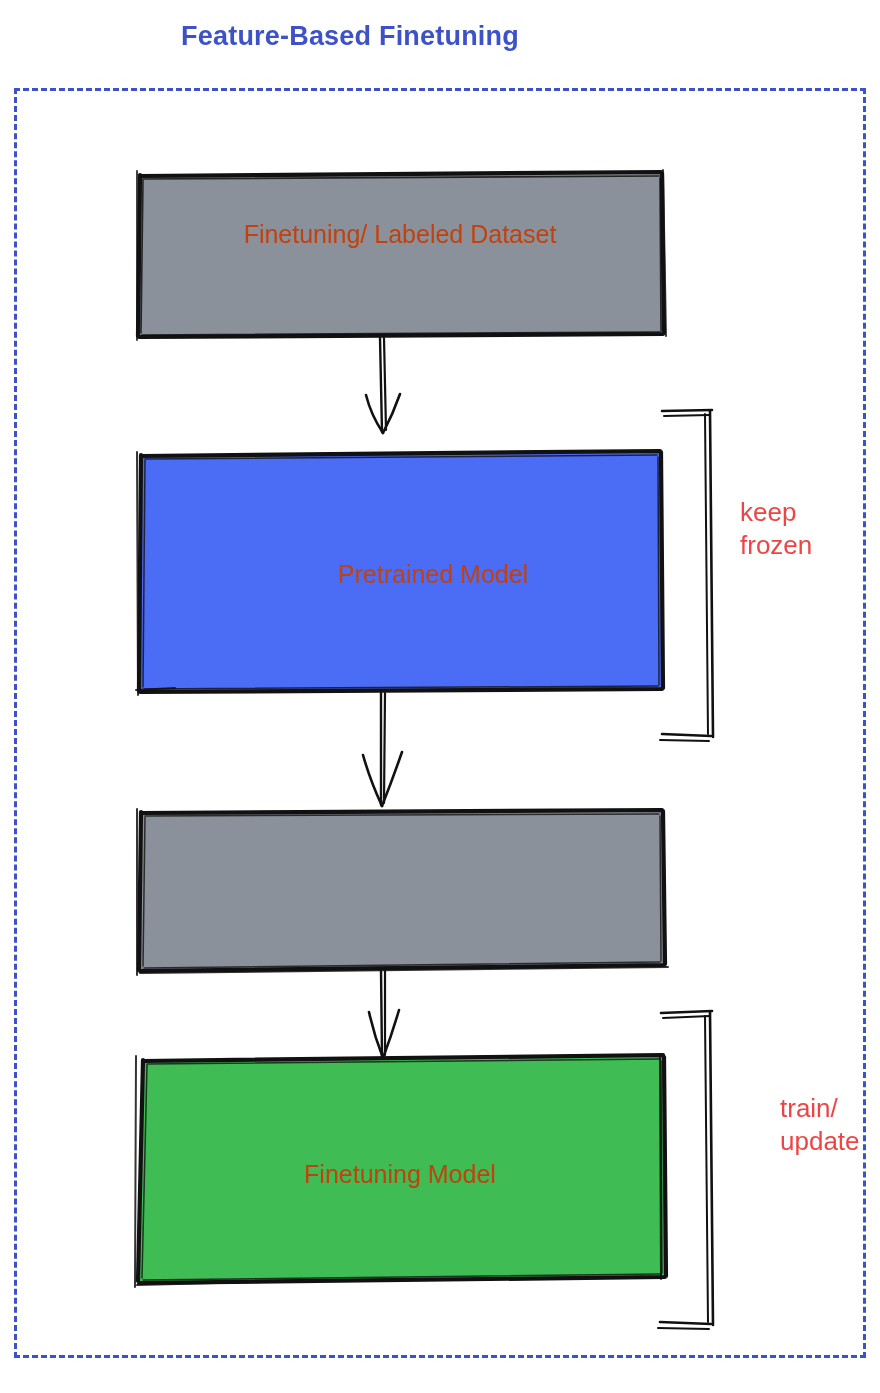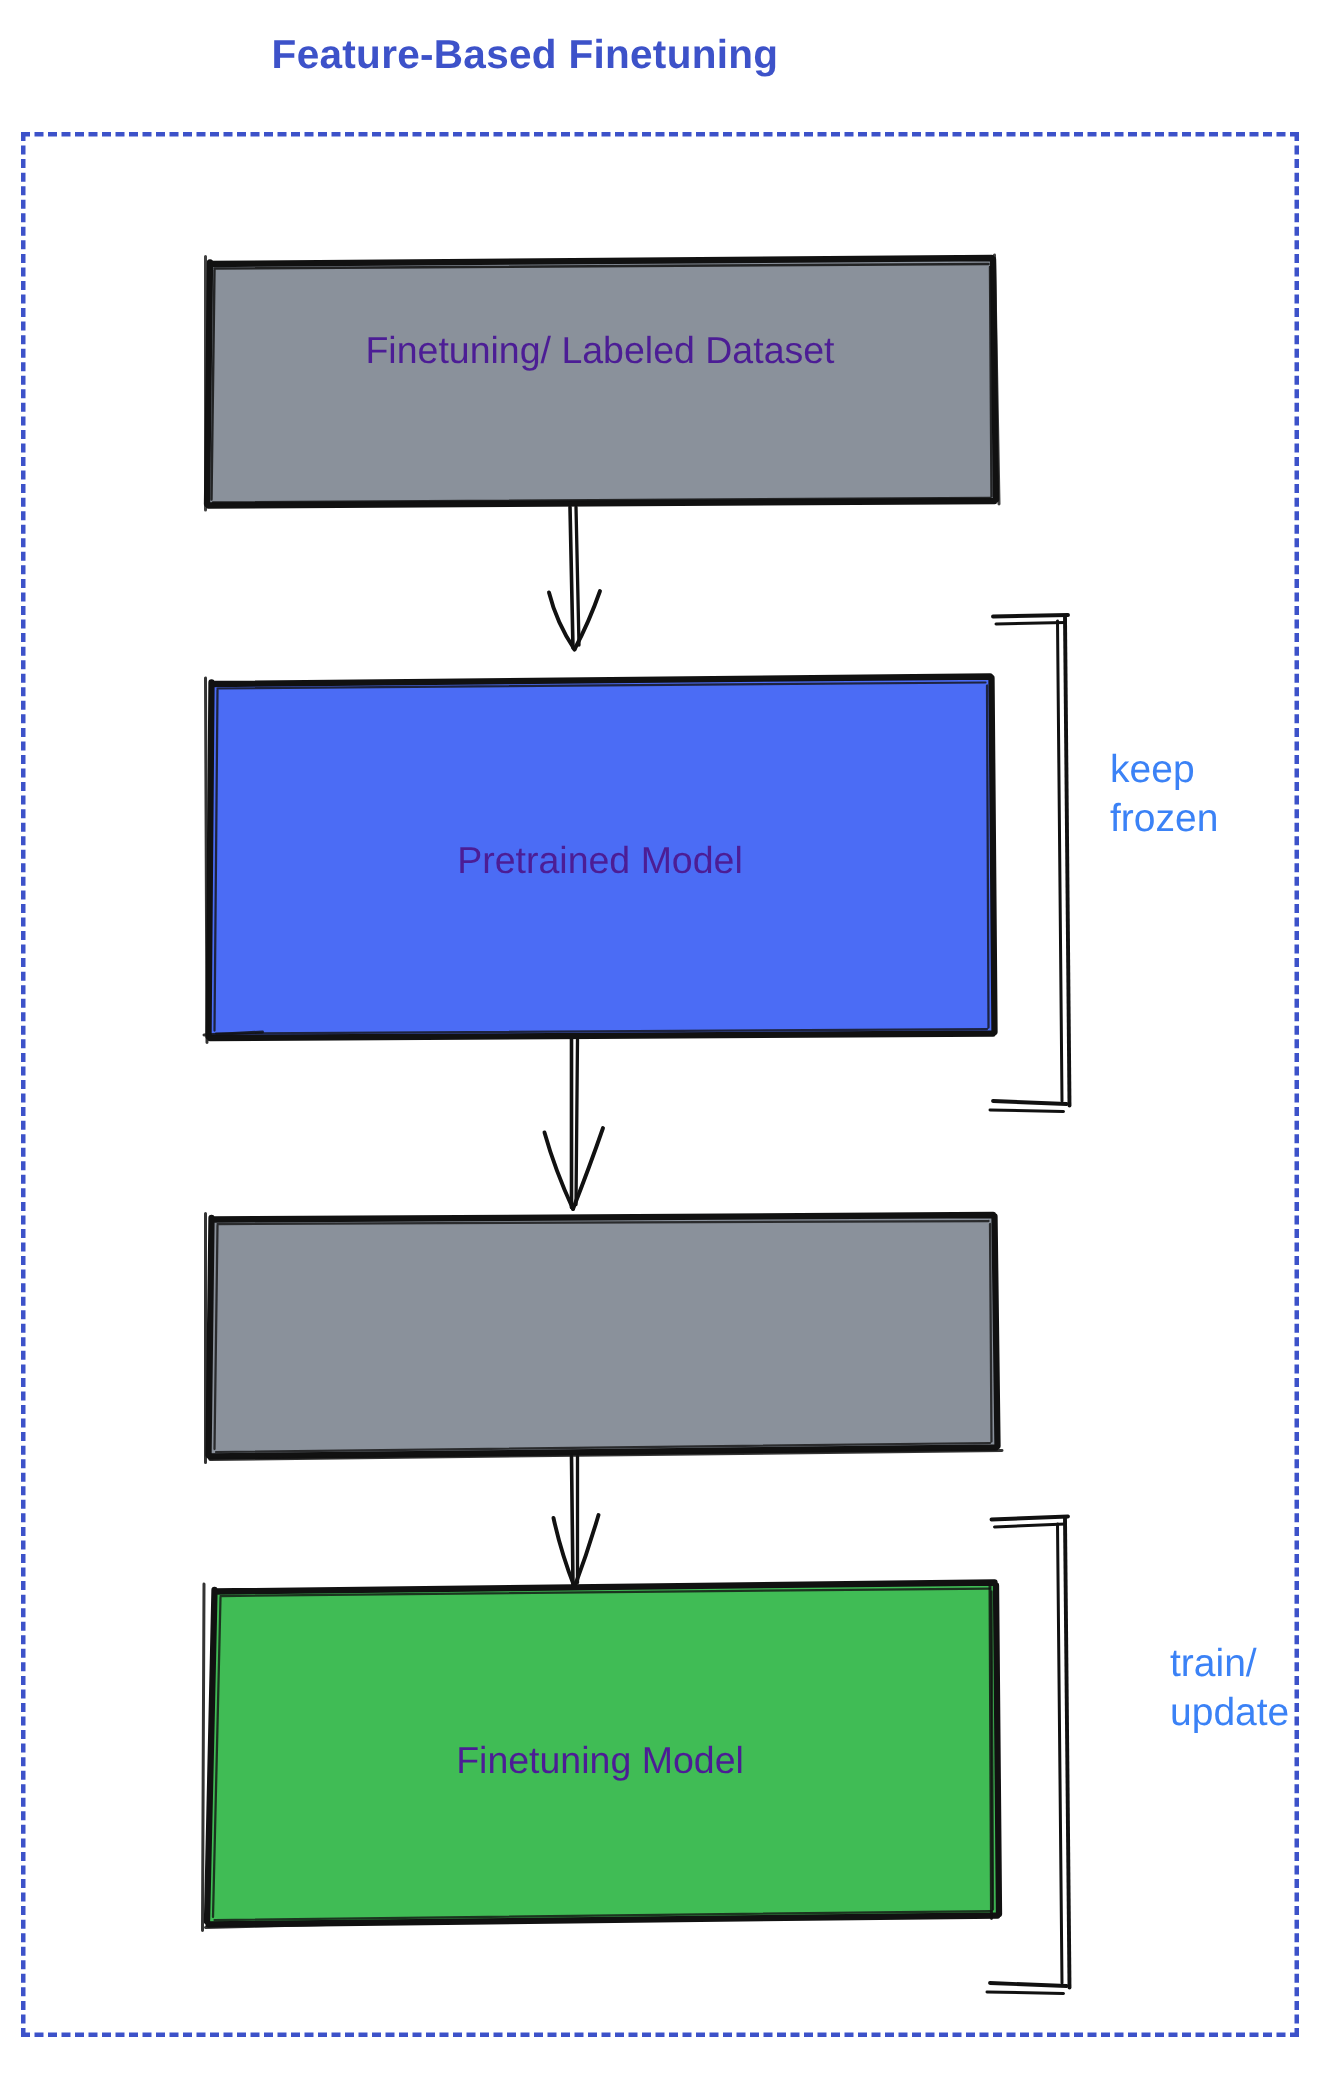--- a/index.html
+++ b/index.html
@@ -54,37 +54,37 @@
     top: 0;
     width: 880px;
     height: 1393px;
     pointer-events: none;
   }
 
   
   .node-label {
     position: absolute;
     text-align: center;
-    color: #4c1d95;
+    color: #c2410c;
     font-family: "Liberation Sans", sans-serif;
     font-size: 25px;
     font-weight: 400;
     line-height: 1.15;
     white-space: nowrap;
   }
 
   .label-dataset   { left: 137px; top: 220px;  width: 526px; }
-  .label-pretrained{ left: 137px; top: 560px;  width: 526px; }
+  .label-pretrained{ left: 137px; top: 560px;  width: 526px; padding-left: 33px; }
   .label-embeddings{ left: 137px; top: 880px;  width: 526px; }
   .label-classifier{ left: 137px; top: 1160px; width: 526px; }
 
   
   .bracket-note {
     position: absolute;
-    color: #3b82f6;
+    color: #ef4444;
     font-family: "Liberation Sans", sans-serif;
     font-size: 26px;
     line-height: 1.25;
     white-space: pre-line;
     text-align: left;
   }
   .note-keep-frozen { left: 740px; top: 496px; width: 120px; }
   .note-train-update{ left: 780px; top: 1092px; width: 124px; }
 </style>
 </head>

